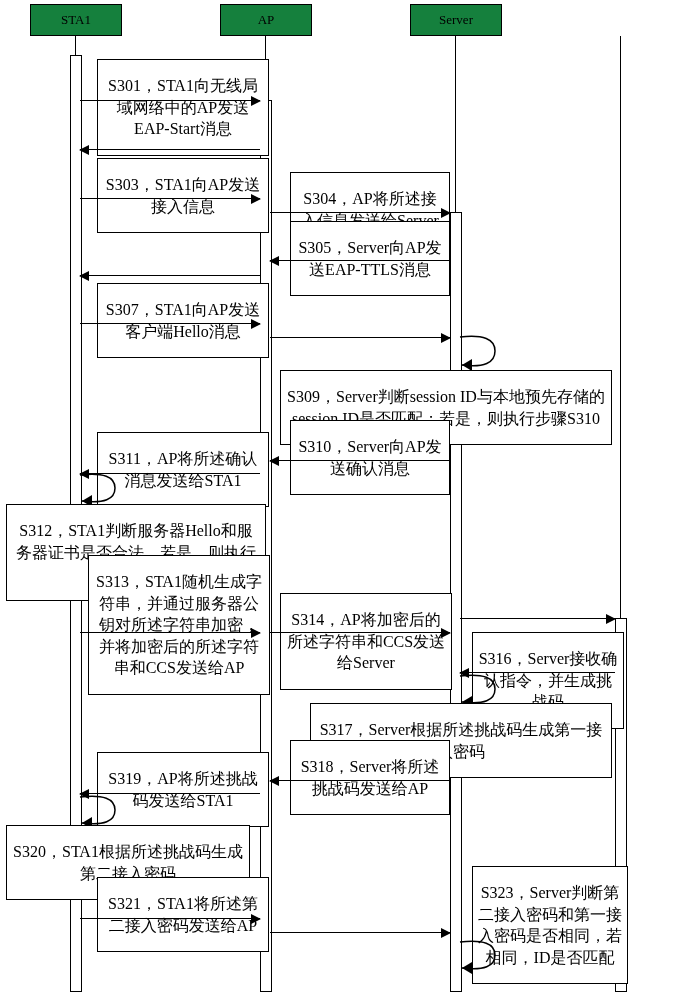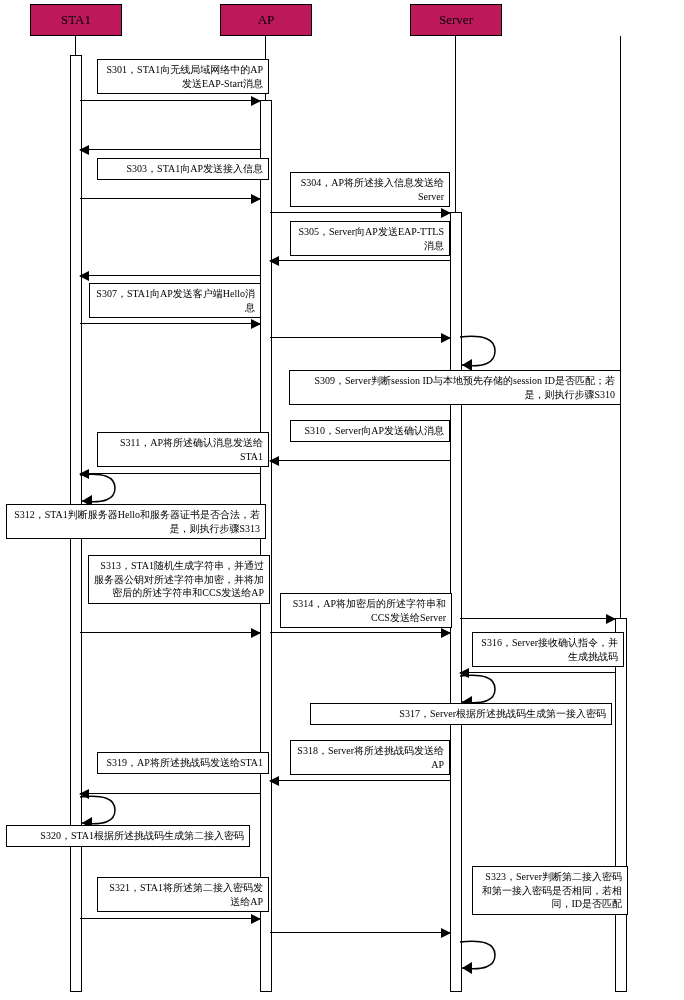--- a/index.html
+++ b/index.html
@@ -1,24 +1,24 @@
 <!DOCTYPE html>
 <html><head>
 <meta charset="utf-8">
 <style>
   html,body{margin:0;padding:0;background:#fff;font-family:"SimSun","Songti SC","Microsoft YaHei",serif;font-size:13px;color:#000}
   .diagram{position:relative;width:684px;height:1000px;overflow:hidden}
-  .lifeline-head{position:absolute;top:4px;width:90px;height:30px;border:1.5px solid #000;background:#be185d;text-align:center;line-height:30px;font-weight:400}
+  .lifeline-head{position:absolute;top:4px;width:90px;height:30px;border:1.5px solid #000;background:#15803d;text-align:center;line-height:30px;font-weight:400}
   .lifeline{position:absolute;top:36px;width:0;border-left:1.5px solid #000;height:955px}
   .activation{position:absolute;width:10px;background:#fff;border:1.5px solid #000}
   .msg{position:absolute;height:0;border-top:1.5px solid #000}
   .msg .arrow{position:absolute;top:-5px;width:0;height:0;border-top:5px solid transparent;border-bottom:5px solid transparent}
   .msg.r .arrow{right:-1px;border-left:10px solid #000}
   .msg.l .arrow{left:-1px;border-right:10px solid #000}
-  .label{position:absolute;background:#fff;border:1.5px solid #000;padding:3px 5px;font-size:10px;line-height:1.35;text-align:right}
+  .label{position:absolute;background:#fff;border:1.5px solid #000;padding:15px 5px;font-size:16px;line-height:1.35;text-align:center}
   .selfloop{position:absolute}
   .selfloop svg{overflow:visible}
 </style>
 </head>
 <body>
 
 <div class="diagram">
 
   <div class="lifeline-head" style="left:30px">STA1</div>
   <div class="lifeline-head" style="left:410px">Server</div>
@@ -55,36 +55,36 @@
 
   <div class="label" style="left:290px; top:221px; width:148px">S305，Server向AP发送EAP-TTLS消息</div>
   <div class="msg l" style="left:270px; top:260px; width:180px">
       <div class="arrow"></div>
     </div>
 
   <div class="msg l" style="left:80px; top:275px; width:180px">
       <div class="arrow"></div>
     </div>
 
-  <div class="label" style="left:89px; top:283px; width:160px">S307，STA1向AP发送客户端Hello消息</div>
+  <div class="label" style="left:97px; top:283px; width:160px">S307，STA1向AP发送客户端Hello消息</div>
   <div class="msg r" style="left:80px; top:323px; width:180px">
       <div class="arrow"></div>
     </div>
 
   <div class="msg r" style="left:270px; top:337px; width:180px">
       <div class="arrow"></div>
     </div>
 
   <div class="selfloop" style="left:460px; top:335px">
     <svg width="40" height="32">
         <path d="M0 2 Q35 -2 35 16 Q35 34 2 30" fill="none" stroke="#000" stroke-width="1.5"></path>
         <polygon points="2,30 12,24 12,36" fill="#000"></polygon>
       </svg>
   </div>
-  <div class="label" style="left:289px; top:370px; width:320px">S309，Server判断session ID与本地预先存储的session ID是否匹配；若是，则执行步骤S310</div>
+  <div class="label" style="left:280px; top:370px; width:320px">S309，Server判断session ID与本地预先存储的session ID是否匹配；若是，则执行步骤S310</div>
 
   <div class="label" style="left:290px; top:420px; width:148px">S310，Server向AP发送确认消息</div>
   <div class="msg l" style="left:270px; top:460px; width:180px">
       <div class="arrow"></div>
     </div>
 
   <div class="label" style="left:97px; top:432px; width:160px">S311，AP将所述确认消息发送给STA1</div>
   <div class="msg l" style="left:80px; top:473px; width:180px">
       <div class="arrow"></div>
     </div>

